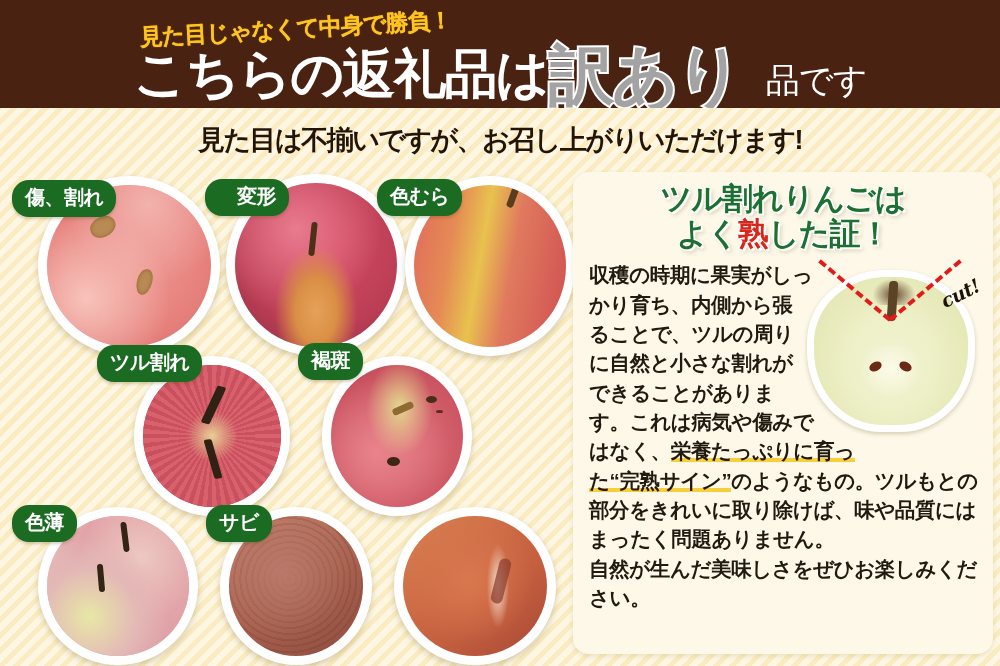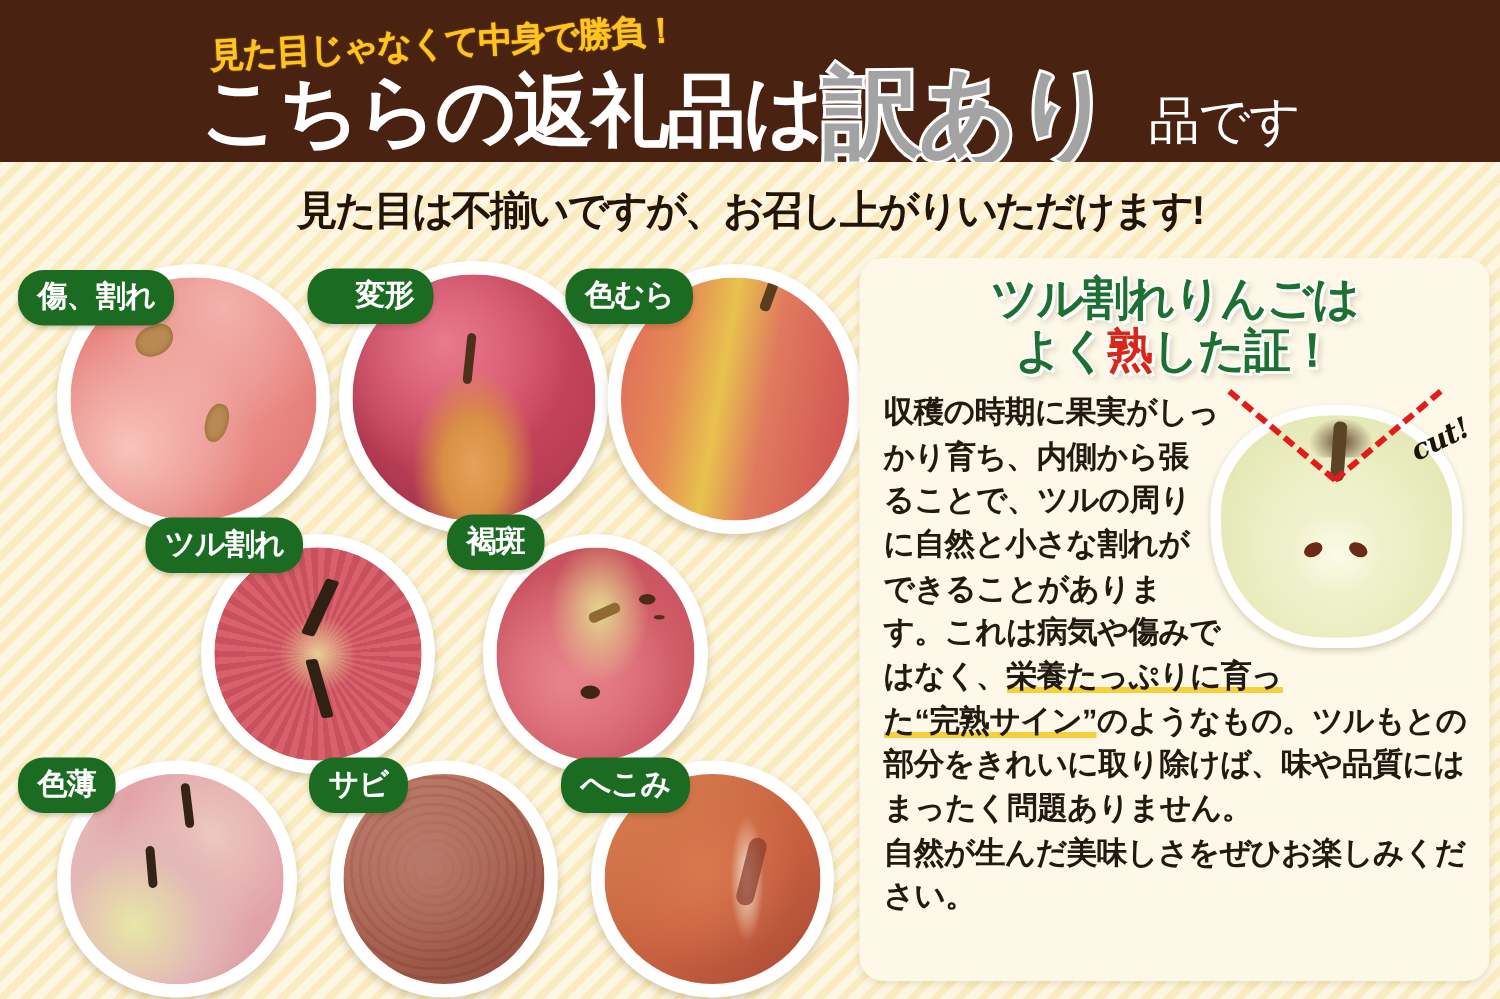--- a/index.html
+++ b/index.html
@@ -330,21 +330,20 @@
         <i class="ap-russet"></i>
       </div>
   </div>
   <div class="badge" style="left:206px; top:505px;">サビ</div>
 
   <div class="apple" style="left:394px; top:507px; width:162px; height:158px;">
     <div class="photo">
         <i class="ap-dent"></i>
       </div>
   </div>
-  <div class="badge" style="left:374px; top:505px;">へこみ</div>
 
   <div id="panel">
 
     <div id="panel-head">
       <div>ツル割れりんごは</div>
       <div>
         <span>よく</span><span class="hl">熟</span><span>した証！</span>
       </div>
     </div>
 

